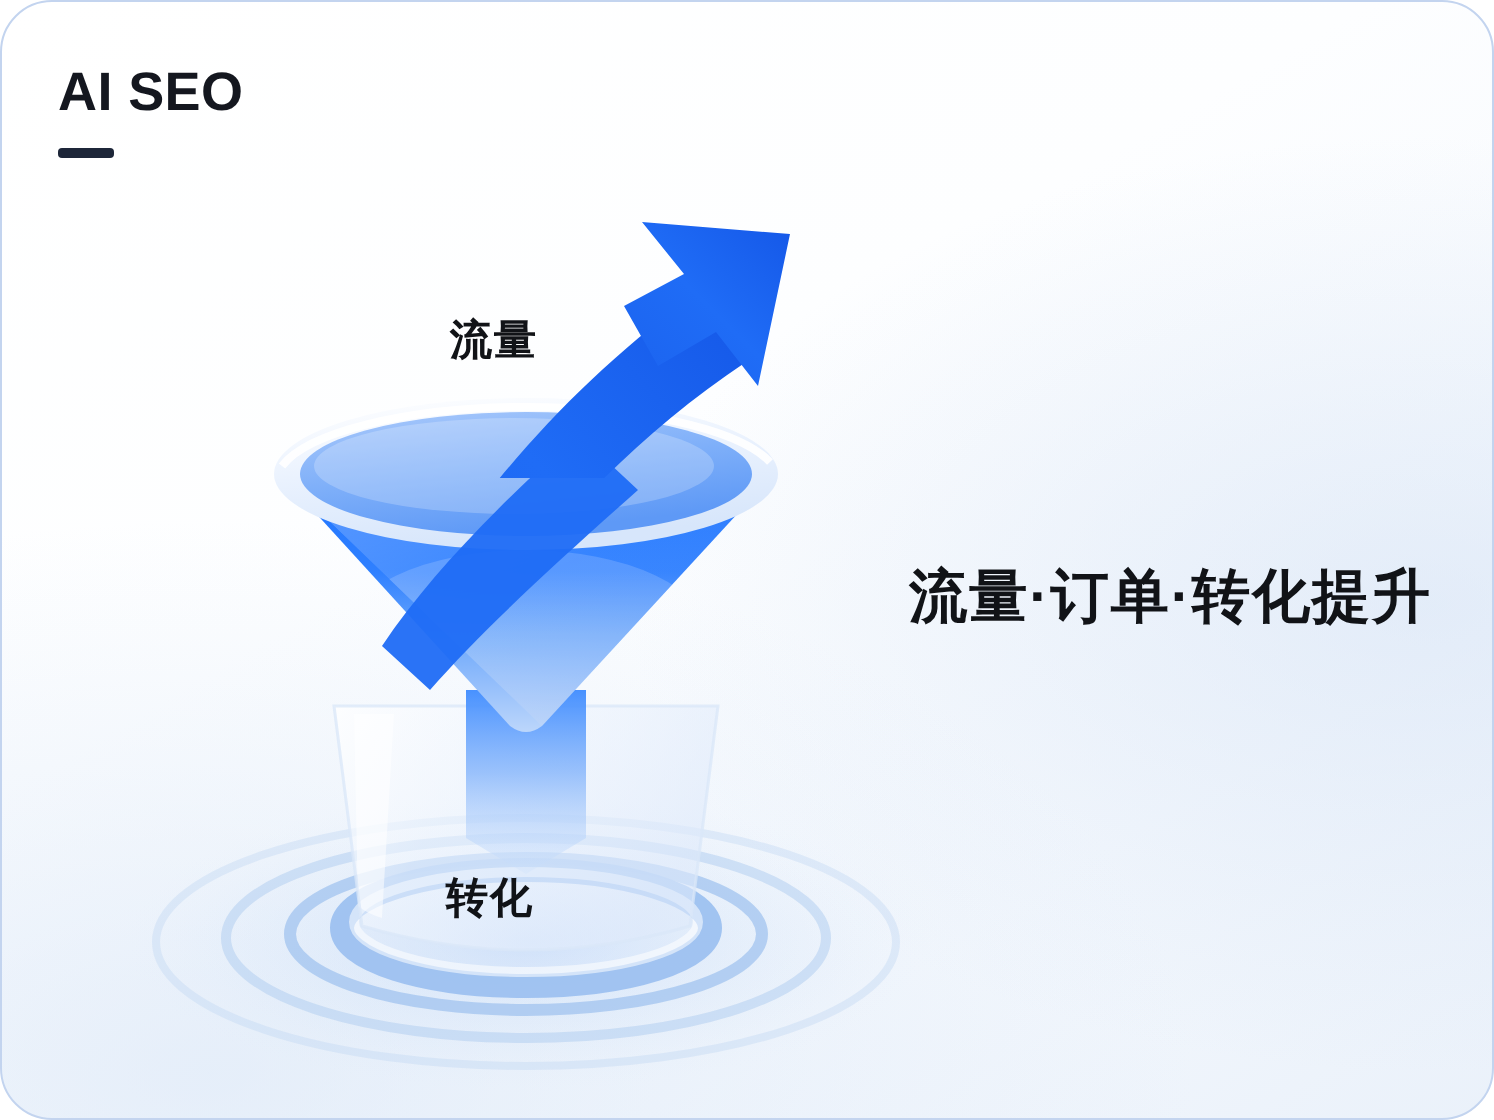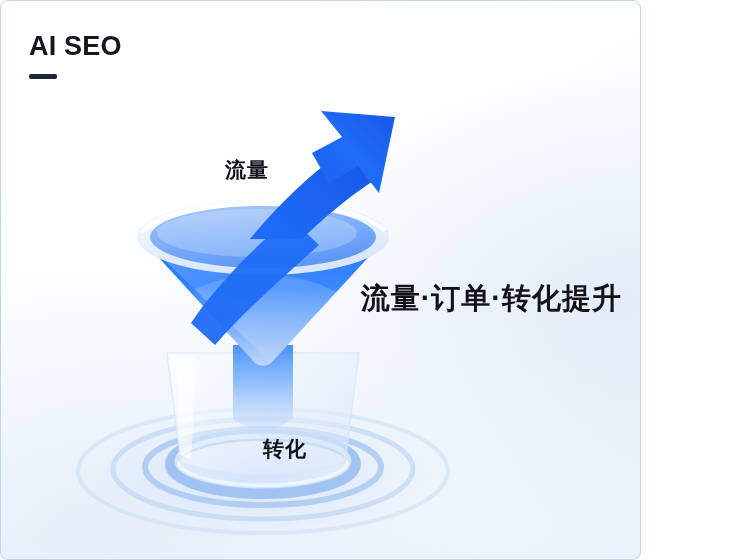--- a/index.html
+++ b/index.html
@@ -7,25 +7,25 @@
     margin: 0;
     padding: 0;
     background: #ffffff;
   }
   body {
     font-family: "Liberation Sans", "DejaVu Sans", sans-serif;
   }
 
   .card {
     position: relative;
-    width: 641px;
+    width: 747px;
     height: 560px;
     box-sizing: border-box;
     overflow: hidden;
-    border-radius: 8px;
+    border-radius: 26px;
     border: 1px solid #c3d4ef;
     background:
       radial-gradient(120% 90% at 14% 96%, rgba(214,228,246,0.55) 0%, rgba(214,228,246,0.0) 55%),
       radial-gradient(90% 70% at 96% 54%, rgba(205,221,243,0.45) 0%, rgba(205,221,243,0.0) 60%),
       linear-gradient(150deg, #ffffff 0%, #fdfeff 40%, #f4f8fd 75%, #eaf1fa 100%);
     text-decoration: underline;
   }
 
   
   .brand {
@@ -46,21 +46,21 @@
     margin-top: 14px;
     width: 28px;
     height: 5px;
     border-radius: 2px;
     background: #1d2639;
   }
 
   
   .tagline {
     position: absolute;
-    right: 18px;
+    right: 30px;
     top: 278px;
     font-size: 29px;
     font-weight: 700;
     color: #111317;
     letter-spacing: 1px;
     white-space: nowrap;
     z-index: 30;
   }
 
   
@@ -77,21 +77,21 @@
   .label {
     position: absolute;
     font-size: 21px;
     font-weight: 700;
     color: #111317;
     letter-spacing: 1px;
     z-index: 28;
     white-space: nowrap;
   }
   .label-traffic { left: 224px; top: 155px; }
-  .label-convert { left: 222px; top: 434px; margin-left: 40px; }
+  .label-convert { left: 222px; top: 434px; }
 </style>
 </head>
 <body>
 
 <div class="card">
 
   <div class="brand">
     <div class="brand-title">AI SEO</div>
     <div class="brand-rule"></div>
   </div>

